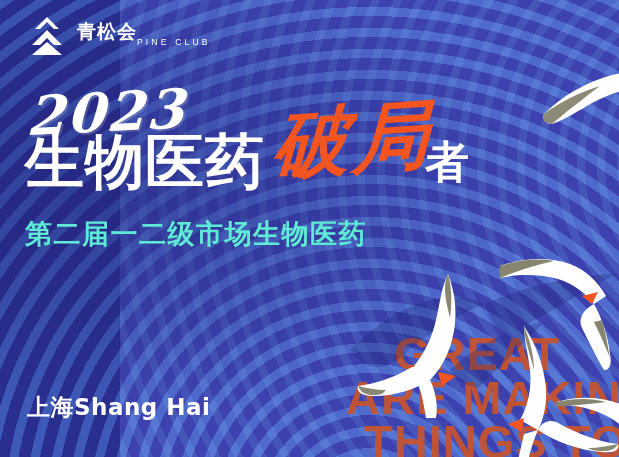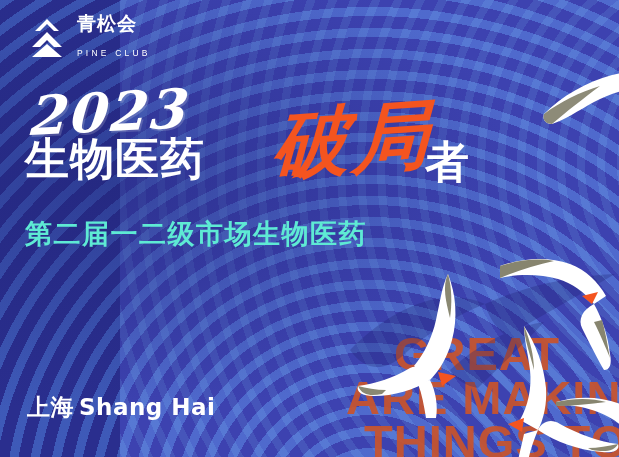--- a/index.html
+++ b/index.html
@@ -59,21 +59,21 @@
   .gull{position:absolute;}
   .gull svg{display:block;}
   .shadow{position:absolute;opacity:.28;}
 
   
   .logo{
     position:absolute; left:26px; top:14px;
     display:flex; align-items:center; gap:9px;
   }
   .logo-mark{width:42px;height:42px;}
-  .logo-txt{display:flex;flex-direction:column;justify-content:center;}
+  .logo-txt{display:flex;flex-direction:row;justify-content:center;}
   .logo-cn{
     color:#fff;font-size:19px;font-weight:bold;
     letter-spacing:1px;line-height:19px;
     font-family:"DejaVu Sans","Liberation Sans",sans-serif;
   }
   .logo-en{
     color:#fff;font-size:8.5px;letter-spacing:3.2px;
     line-height:12px;margin-top:14px;
   }
 
@@ -90,25 +90,25 @@
     text-shadow:2px 2px 0 rgba(255,255,255,.18);
   }
 
   
   .headline{
     position:absolute; left:25px; top:138px;
     display:flex; align-items:flex-end;
   }
   .hl-white{
     color:#fff;
-    font-size:44px;
+    font-size:59px;
     font-weight:bold;
     letter-spacing:1px;
     line-height:48px;
-    font-family:Liberation Mono, monospace;
+    font-family:Liberation Serif, serif;
   }
   .hl-brush{
     position:absolute;
     left:248px; top:-38px;
     color:#f4541f;
     font-size:76px;
     font-weight:bold;
     font-style:italic;
     letter-spacing:4px;
     line-height:80px;
@@ -140,21 +140,21 @@
   
   .city{
     position:absolute; left:27px; top:392px;
     color:#fff;
     font-size:24px;
     font-weight:bold;
     letter-spacing:.5px;
     font-family:"DejaVu Sans","Liberation Sans",sans-serif;
   }
   .city .cn{font-size:23px;text-align:center;}
-  .city .en{font-size:23px;margin-left:5px;}
+  .city .en{font-size:23px;}
 </style>
 </head>
 <body>
 
 <div id="poster">
 
   <div class="bg-base"></div>
   <div class="bg-rings"></div>
   <div class="bg-rings2"></div>
   <div class="bg-vignette"></div>

